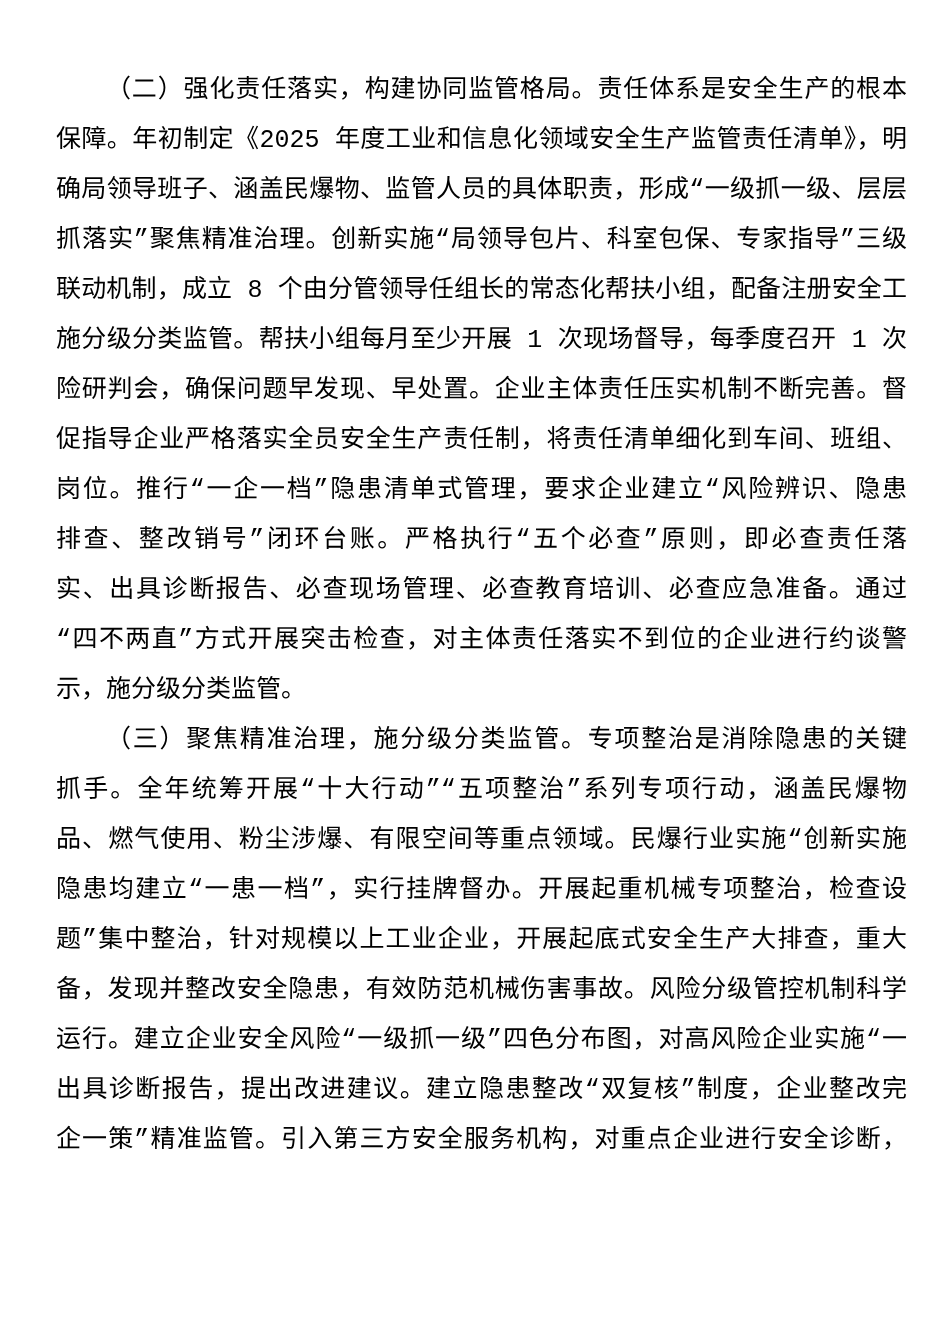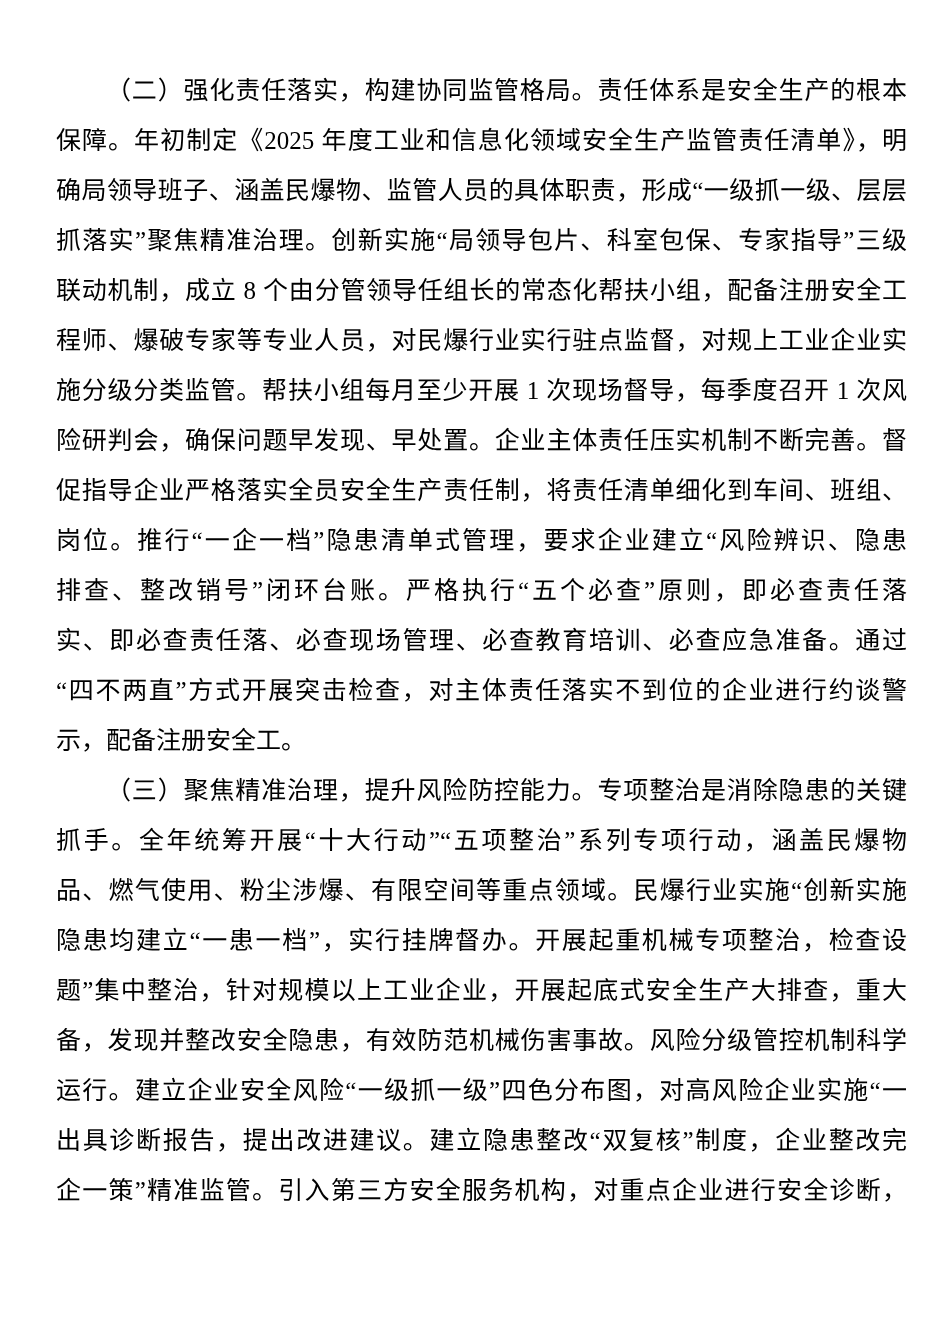--- a/index.html
+++ b/index.html
@@ -10,21 +10,21 @@
   body {
     width: 950px;
     height: 1344px;
     overflow: hidden;
     position: relative;
   }
   .doc {
     box-sizing: border-box;
     width: 950px;
     padding: 66px 43px 0 56px;
-    font-family: Liberation Serif, serif;
+    font-family: Liberation Mono, monospace;
     font-size: 25px;
     line-height: 50px;
     color: #000000;
     font-weight: 400;
   }
   .paragraph {
     margin: 0;
   }
   .line {
     height: 50px;
@@ -44,32 +44,31 @@
 <body style="background: rgb(255, 255, 255);">
 
 <div class="doc" style="color: rgb(0, 0, 0);">
   <div>
       <div class="paragraph">
         <div class="line indent">（二）强化责任落实，构建协同监管格局。责任体系是安全生产的根本</div>
         <div class="line">保障。年初制定《2025 年度工业和信息化领域安全生产监管责任清单》，明</div>
         <div class="line">确局领导班子、涵盖民爆物、监管人员的具体职责，形成“一级抓一级、层层</div>
         <div class="line">抓落实”聚焦精准治理。创新实施“局领导包片、科室包保、专家指导”三级</div>
         <div class="line">联动机制，成立 8 个由分管领导任组长的常态化帮扶小组，配备注册安全工</div>
-        <div class="line">程师、爆破专家等专业人员，对民爆行业实行驻点监督，对规上工业企业实</div>
         <div class="line">施分级分类监管。帮扶小组每月至少开展 1 次现场督导，每季度召开 1 次风</div>
         <div class="line">险研判会，确保问题早发现、早处置。企业主体责任压实机制不断完善。督</div>
         <div class="line">促指导企业严格落实全员安全生产责任制，将责任清单细化到车间、班组、</div>
         <div class="line">岗位。推行“一企一档”隐患清单式管理，要求企业建立“风险辨识、隐患</div>
         <div class="line">排查、整改销号”闭环台账。严格执行“五个必查”原则，即必查责任落</div>
-        <div class="line">实、即必查责任落、必查现场管理、必查教育培训、必查应急准备。通过</div>
+        <div class="line">实、出具诊断报告、必查现场管理、必查教育培训、必查应急准备。通过</div>
         <div class="line">“四不两直”方式开展突击检查，对主体责任落实不到位的企业进行约谈警</div>
-        <div class="line end">示，配备注册安全工。</div>
+        <div class="line end">示，施分级分类监管。</div>
       </div>
       <div class="paragraph">
-        <div class="line indent">（三）聚焦精准治理，提升风险防控能力。专项整治是消除隐患的关键</div>
+        <div class="line indent">（三）聚焦精准治理，施分级分类监管。专项整治是消除隐患的关键</div>
         <div class="line">抓手。全年统筹开展“十大行动”“五项整治”系列专项行动，涵盖民爆物</div>
         <div class="line">品、燃气使用、粉尘涉爆、有限空间等重点领域。民爆行业实施“创新实施</div>
         <div class="line">隐患均建立“一患一档”，实行挂牌督办。开展起重机械专项整治，检查设</div>
         <div class="line">题”集中整治，针对规模以上工业企业，开展起底式安全生产大排查，重大</div>
         <div class="line">备，发现并整改安全隐患，有效防范机械伤害事故。风险分级管控机制科学</div>
         <div class="line">运行。建立企业安全风险“一级抓一级”四色分布图，对高风险企业实施“一</div>
         <div class="line">出具诊断报告，提出改进建议。建立隐患整改“双复核”制度，企业整改完</div>
         <div class="line">企一策”精准监管。引入第三方安全服务机构，对重点企业进行安全诊断，</div>
       </div>
     </div>

